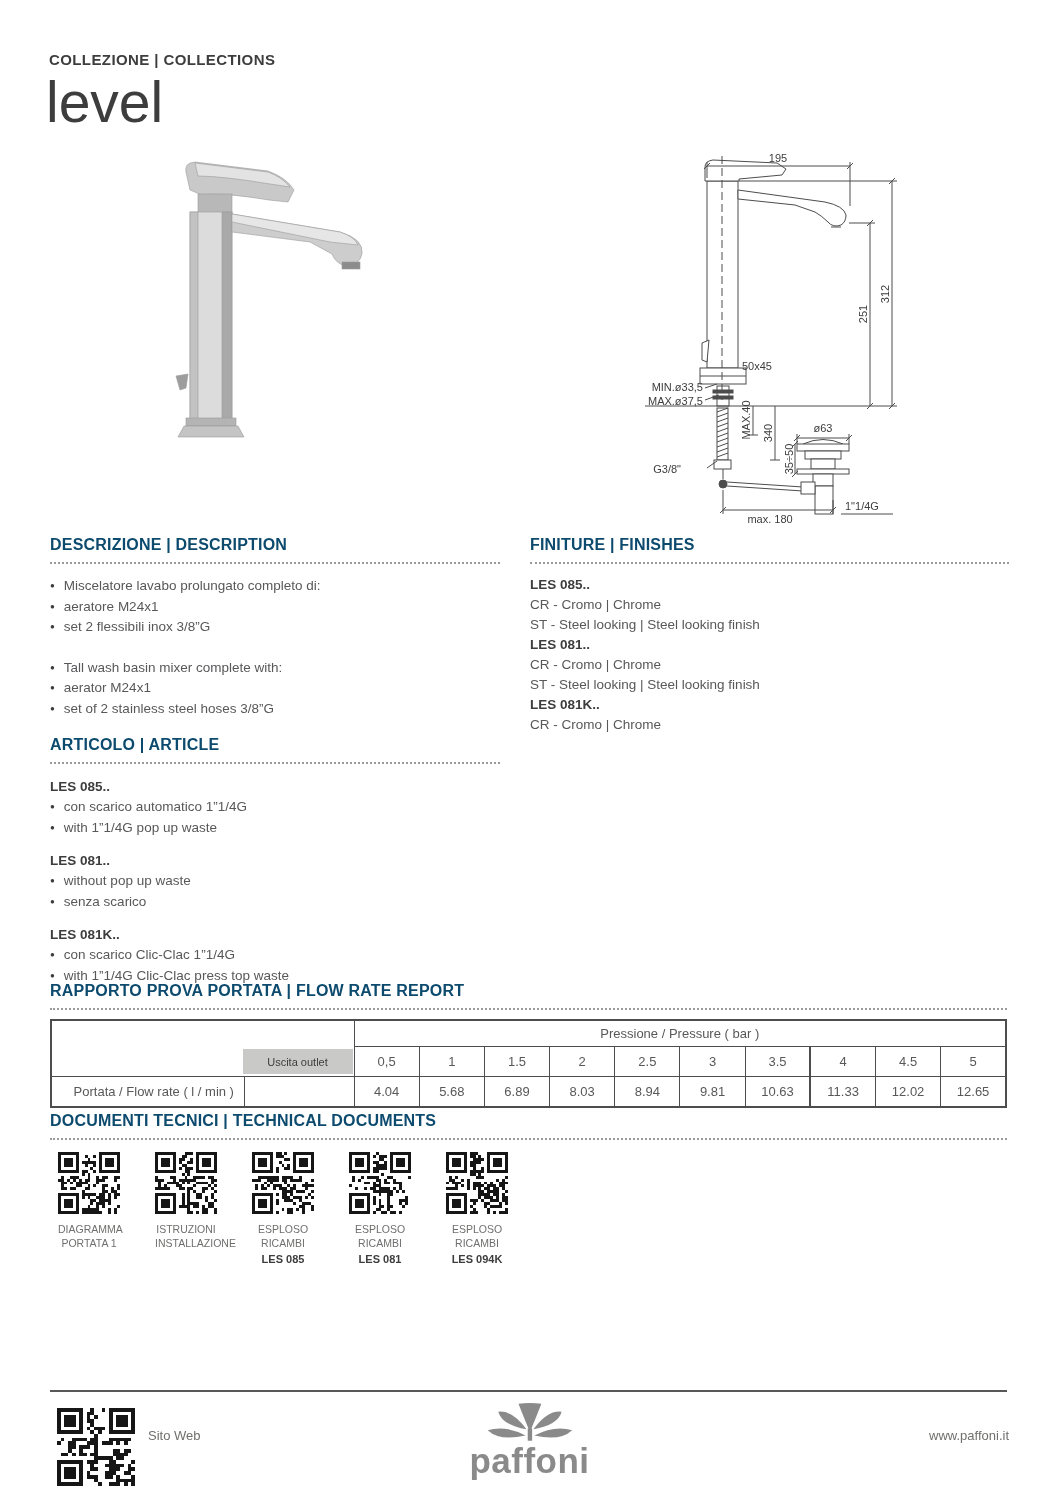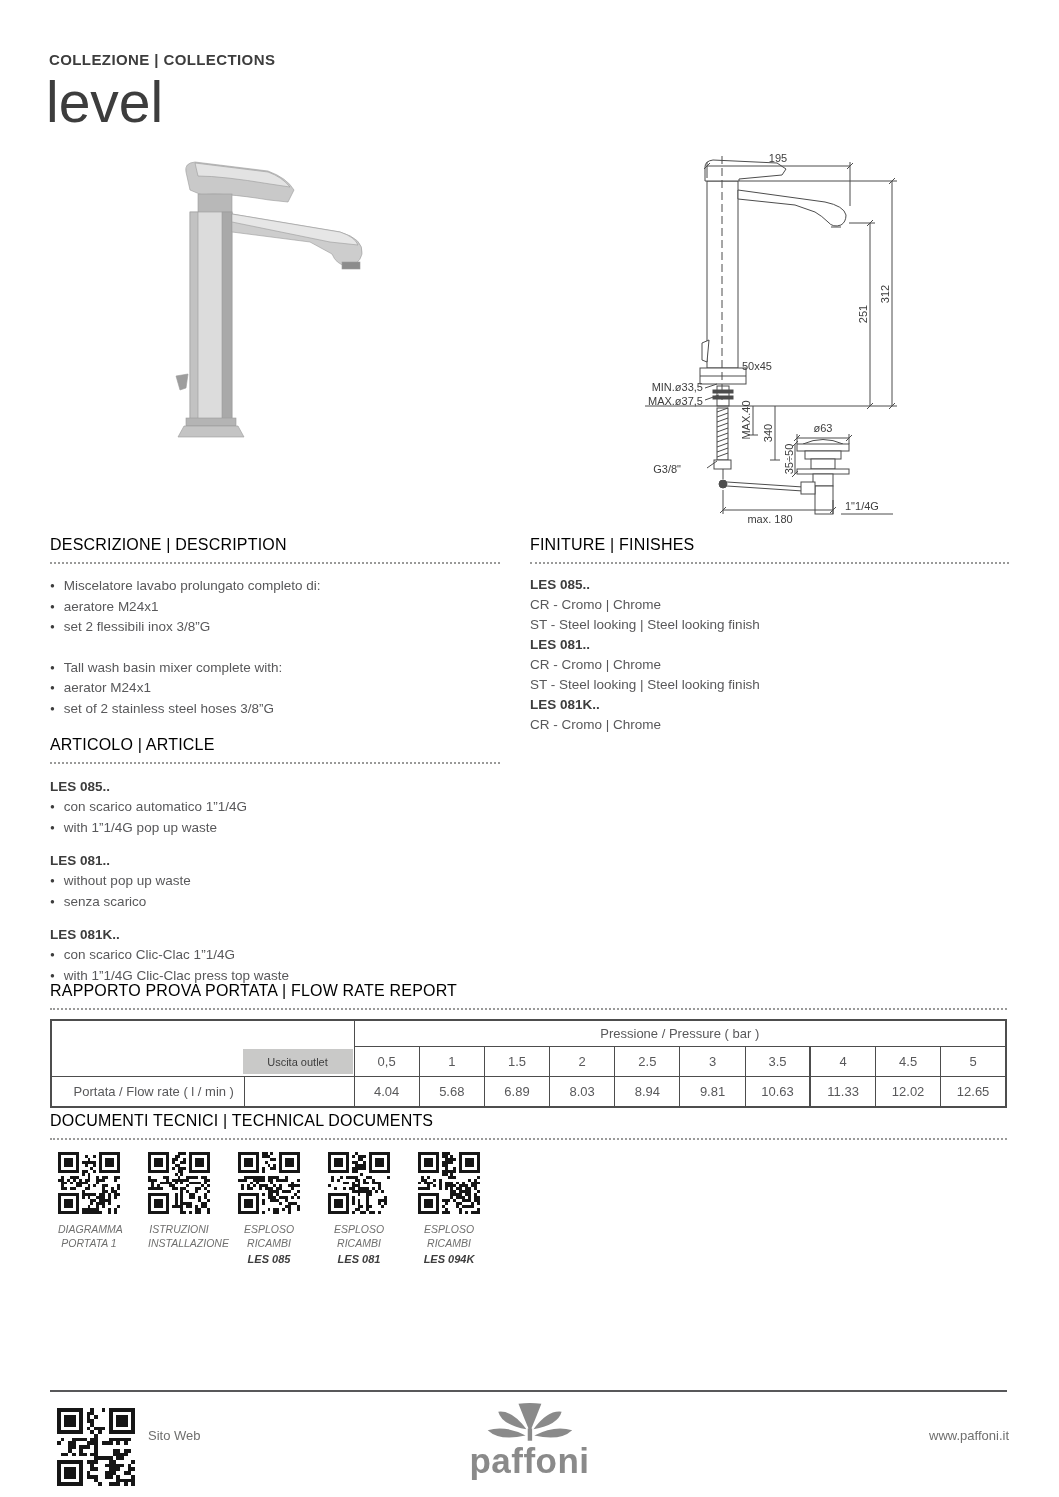--- a/index.html
+++ b/index.html
@@ -11,21 +11,21 @@
         color:#3d3d3d;letter-spacing:.4px;}
   .collection-name{position:absolute;left:46px;top:74px;font-size:57px;color:#3d3d3d;line-height:1;}
 
   
   .product-photo{position:absolute;left:150px;top:150px;width:300px;height:310px;}
   .tech-drawing{position:absolute;left:645px;top:148px;width:410px;height:385px;}
   .tech-drawing text{font-size:11px;fill:#3d3d3d;stroke:none;}
 
   
   .sec{position:absolute;}
-  .sec-title{font-size:16px;font-weight:400;color:#000000;letter-spacing:.2px;
+  .sec-title{font-size:16px;font-weight:700;color:#0c4a6e;letter-spacing:.2px;
         padding-bottom:8px;border-bottom:2px dotted #9a9a99;}
   .sec-description{left:50px;top:536px;width:450px;}
   .sec-finishes{left:530px;top:536px;width:479px;}
   .sec-article{left:50px;top:736px;width:450px;}
   .sec-flow{left:50px;top:982px;width:957px;}
   .sec-docs{left:50px;top:1112px;width:957px;}
 
   ul.bullets{list-style:none;margin:12px 0 0 0;padding:0;font-size:13.5px;}
   ul.bullets li{line-height:20.5px;}
   ul.bullets li::before{content:"●";font-size:8px;vertical-align:2px;margin-right:9px;color:#3d3d3d;}
@@ -43,21 +43,21 @@
         font-size:13px;color:#58585a;border:2px solid #4d4d4d;}
   .flow-table td{border:1px solid #4d4d4d;text-align:center;height:29px;padding:0;}
   .flow-table tr.r1 td{height:25px;}
   .flow-table td.corner{vertical-align:bottom;}
   .outlet-box{width:110px;height:25px;background:#c9c9c8;margin:0 1px 2px auto;
         font-size:11px;color:#3d3d3d;display:flex;align-items:center;justify-content:center;}
   .flow-table td.rowlabel{text-align:center;padding-left:12px;}
   .flow-table td.thick{border-left-width:2px;}
 
   
-  .qr-row{display:flex;gap:28px;margin-top:12px;padding-left:8px;font-style:italic;}
+  .qr-row{display:flex;gap:35px;margin-top:12px;padding-left:8px;}
   .qr-item{width:62px;text-align:center;}
   .qr{width:62px;height:62px;}
   .qr-label{margin-top:8px;font-size:10.5px;line-height:1.35;color:#6f6f6e;white-space:nowrap;}
   .qr-code-label{margin-top:3px;font-size:11px;font-weight:700;color:#3d3d3d;white-space:nowrap;}
 
   
   .footer-line{position:absolute;left:50px;top:1390px;width:957px;height:2px;background:#58585a;}
   .footer-qr{position:absolute;left:57px;top:1408px;width:78px;height:78px;}
   .site-web{position:absolute;left:148px;top:1428px;font-size:13px;color:#6f6f6e;}
   .logo{position:absolute;left:50%;top:1402px;transform:translateX(-50%);text-align:center;}

